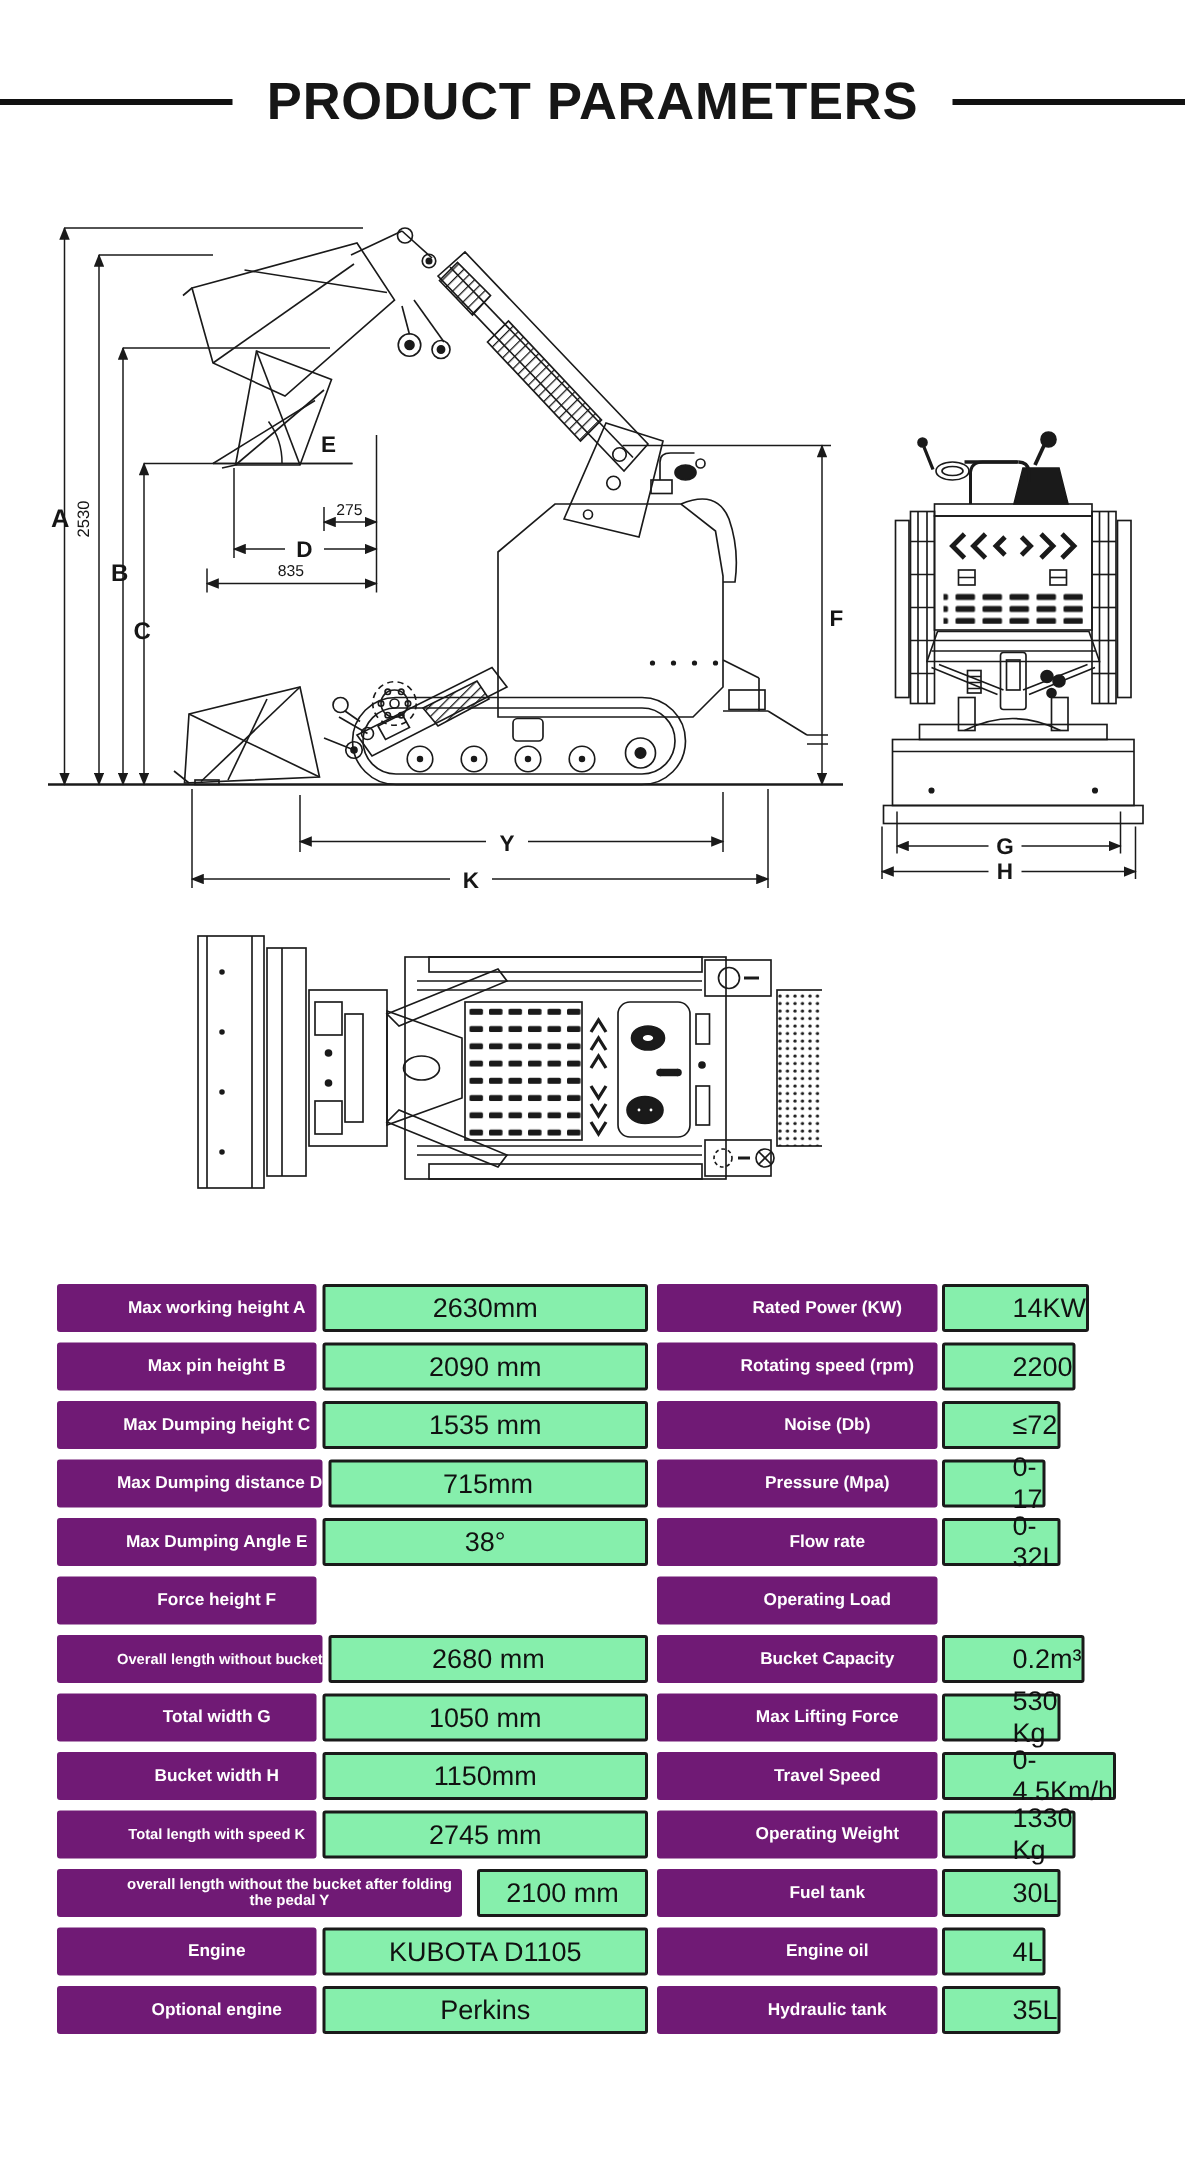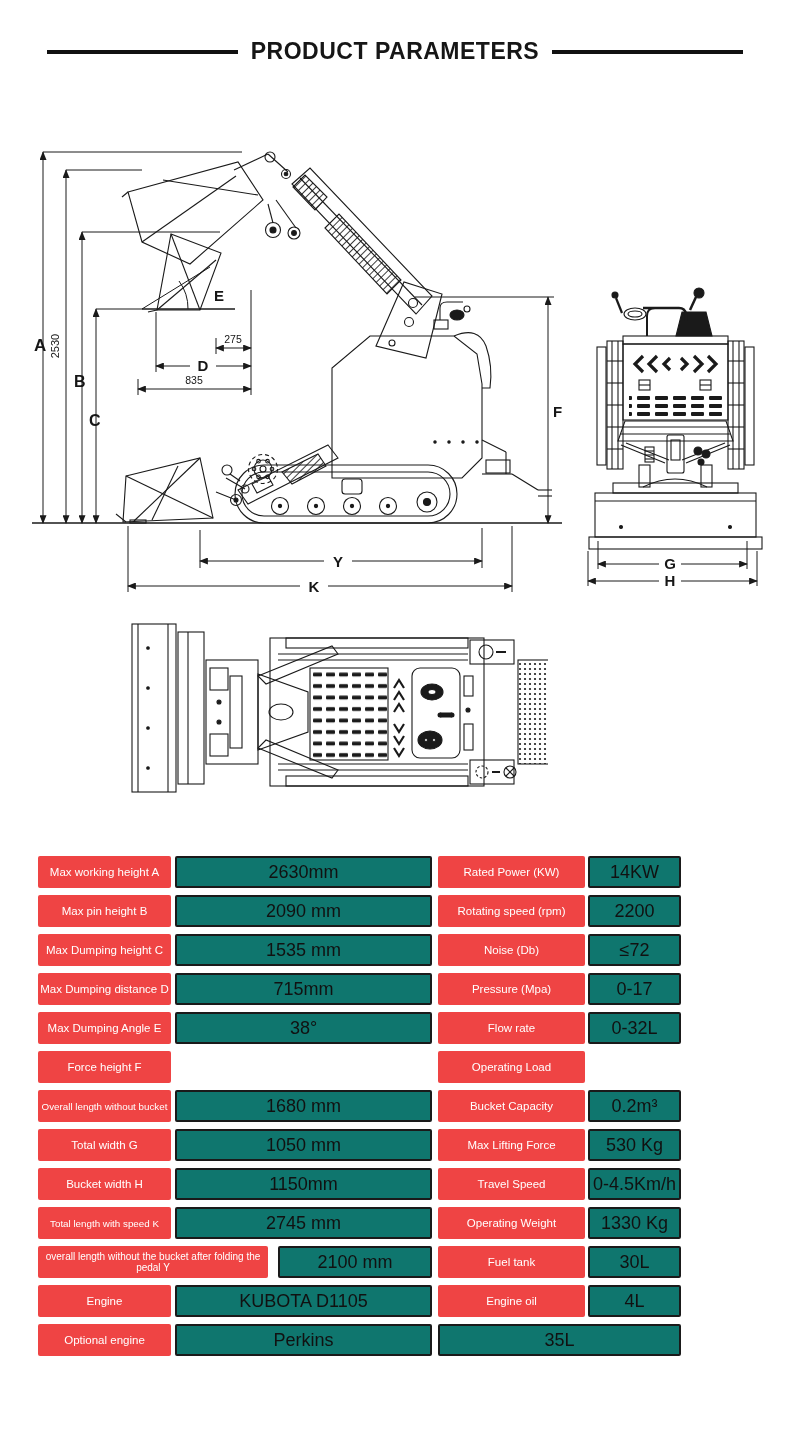--- a/index.html
+++ b/index.html
@@ -2,41 +2,41 @@
 <html><head>
 <meta charset="utf-8">
 <style>
   html,body{margin:0;padding:0;}
   body{
     width:790px;height:1439px;background:#ffffff;position:relative;overflow:hidden;
     font-family:"Liberation Sans",sans-serif;color:#111;
   }
   .hdr{position:absolute;top:36px;left:0;width:790px;display:flex;align-items:center;justify-content:center;gap:11px;}
   .hline{height:4px;background:#111;flex:0 0 191px;}
-  h1{margin:2px;font-size:23px;font-weight:700;letter-spacing:.5px;white-space:nowrap;color:#161616;}
+  h1{margin:12px;font-size:35px;font-weight:700;letter-spacing:.5px;white-space:nowrap;color:#161616;}
   .abs{position:absolute;}
   svg{display:block;}
   svg text{font-family:"Liberation Sans",sans-serif;fill:#161616;}
   .col{position:absolute;display:flex;flex-direction:column;}
   .col.left{left:38px;top:856px;width:394px;}
   .col.right{left:438px;top:856px;width:243px;}
   .spec-row{display:flex;align-items:stretch;height:32px;margin-bottom:7px;}
   .spec-label{
-    background:#ef4444;color:#fff;display:flex;align-items:center;justify-content:center;
-    font-size:11.5px;font-weight:400;border-radius:2px;white-space:nowrap;text-align:center;
+    background:#701a75;color:#fff;display:flex;align-items:center;justify-content:center;
+    font-size:11.5px;font-weight:700;border-radius:2px;white-space:nowrap;text-align:center;padding-left:40px;
   }
   .spec-label.small{font-size:9.8px;}
   .spec-value{
-    background:#0f766e;border:2px solid #1a1a1a;border-radius:2px;box-sizing:border-box;
+    background:#86efac;border:2px solid #1a1a1a;border-radius:2px;box-sizing:border-box;
     display:flex;align-items:center;justify-content:center;font-size:18px;font-weight:500;
   }
   .left .spec-label{flex:0 0 133px;margin-right:4px;}
   .left .spec-value{flex:1;}
   .right .spec-label{flex:0 0 147px;margin-right:3px;}
-  .right .spec-value{flex:1;}
+  .right .spec-value{flex:1;padding-left:45px;}
   .left .spec-row.wide .spec-label{flex:0 0 230px;font-size:10px;white-space:normal;line-height:1.15;margin-right:10px;}
   .left .spec-row.wide .spec-value{flex:1;}
 </style>
 </head>
 <body>
 
 <div class="hdr">
   <div class="hline"></div>
   <h1>PRODUCT PARAMETERS</h1>
   <div class="hline"></div>
@@ -393,21 +393,21 @@
     </div>
     <div class="spec-row">
       <div class="spec-label">Max Dumping Angle  E</div>
       <div class="spec-value">38°</div>
     </div>
     <div class="spec-row">
       <div class="spec-label">Force height  F</div>
     </div>
     <div class="spec-row">
       <div class="spec-label small">Overall length without bucket</div>
-      <div class="spec-value">1680 mm</div>
+      <div class="spec-value">2680 mm</div>
     </div>
     <div class="spec-row">
       <div class="spec-label">Total width  G</div>
       <div class="spec-value">1050 mm</div>
     </div>
     <div class="spec-row">
       <div class="spec-label">Bucket width  H</div>
       <div class="spec-value">1150mm</div>
     </div>
     <div class="spec-row">
@@ -469,15 +469,16 @@
     </div>
     <div class="spec-row">
       <div class="spec-label">Fuel tank</div>
       <div class="spec-value">30L</div>
     </div>
     <div class="spec-row">
       <div class="spec-label">Engine oil</div>
       <div class="spec-value">4L</div>
     </div>
     <div class="spec-row">
+      <div class="spec-label">Hydraulic tank</div>
       <div class="spec-value">35L</div>
     </div>
   </div>
 
 </body></html>

